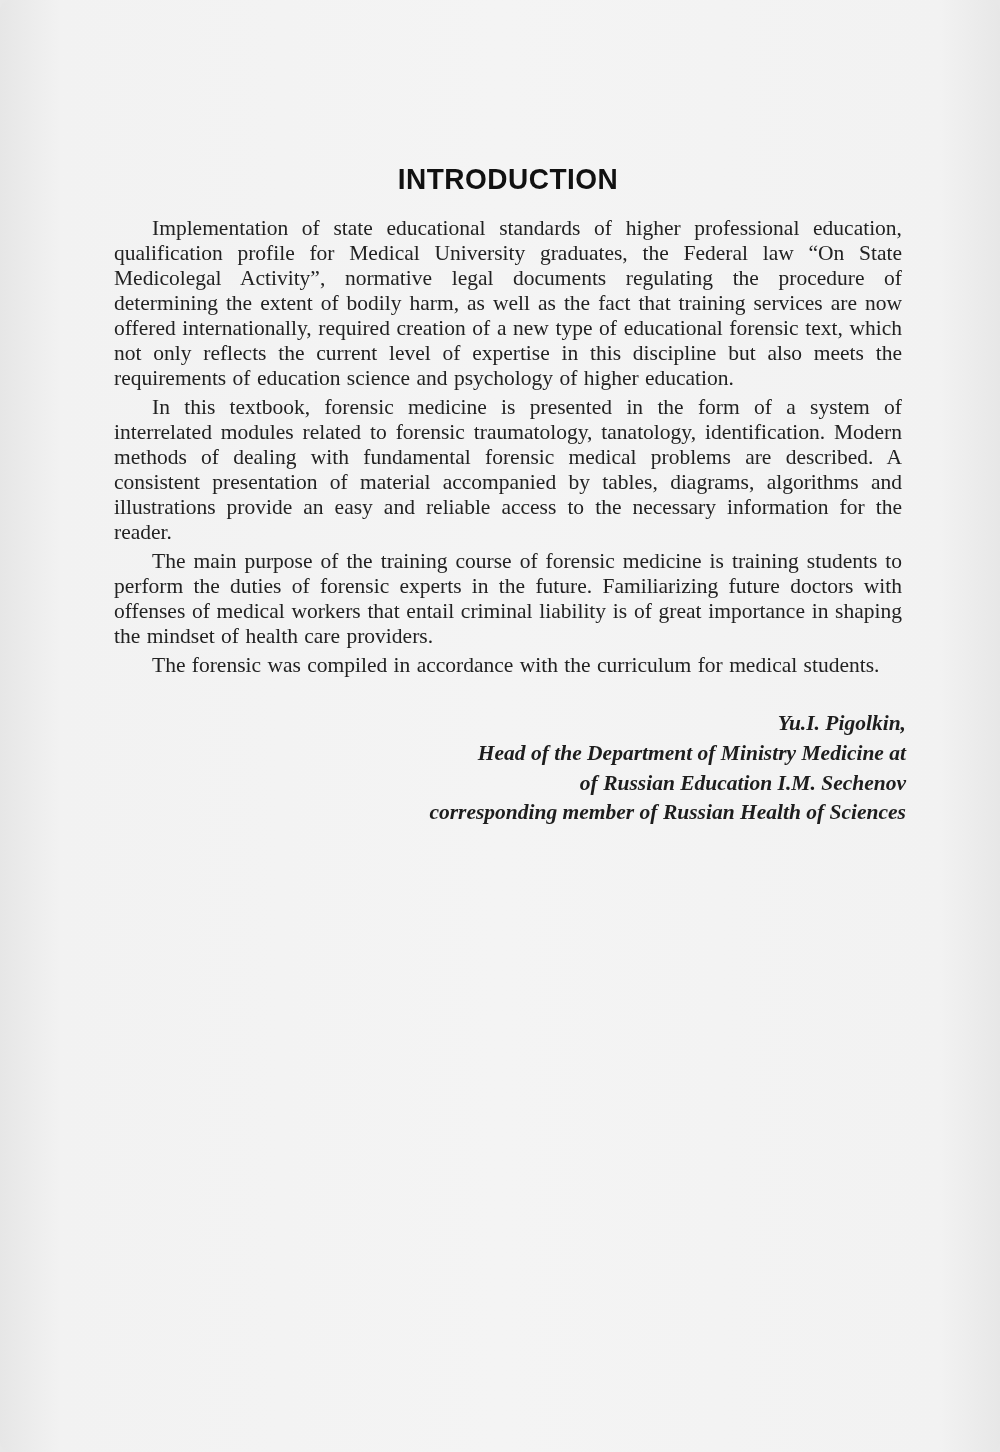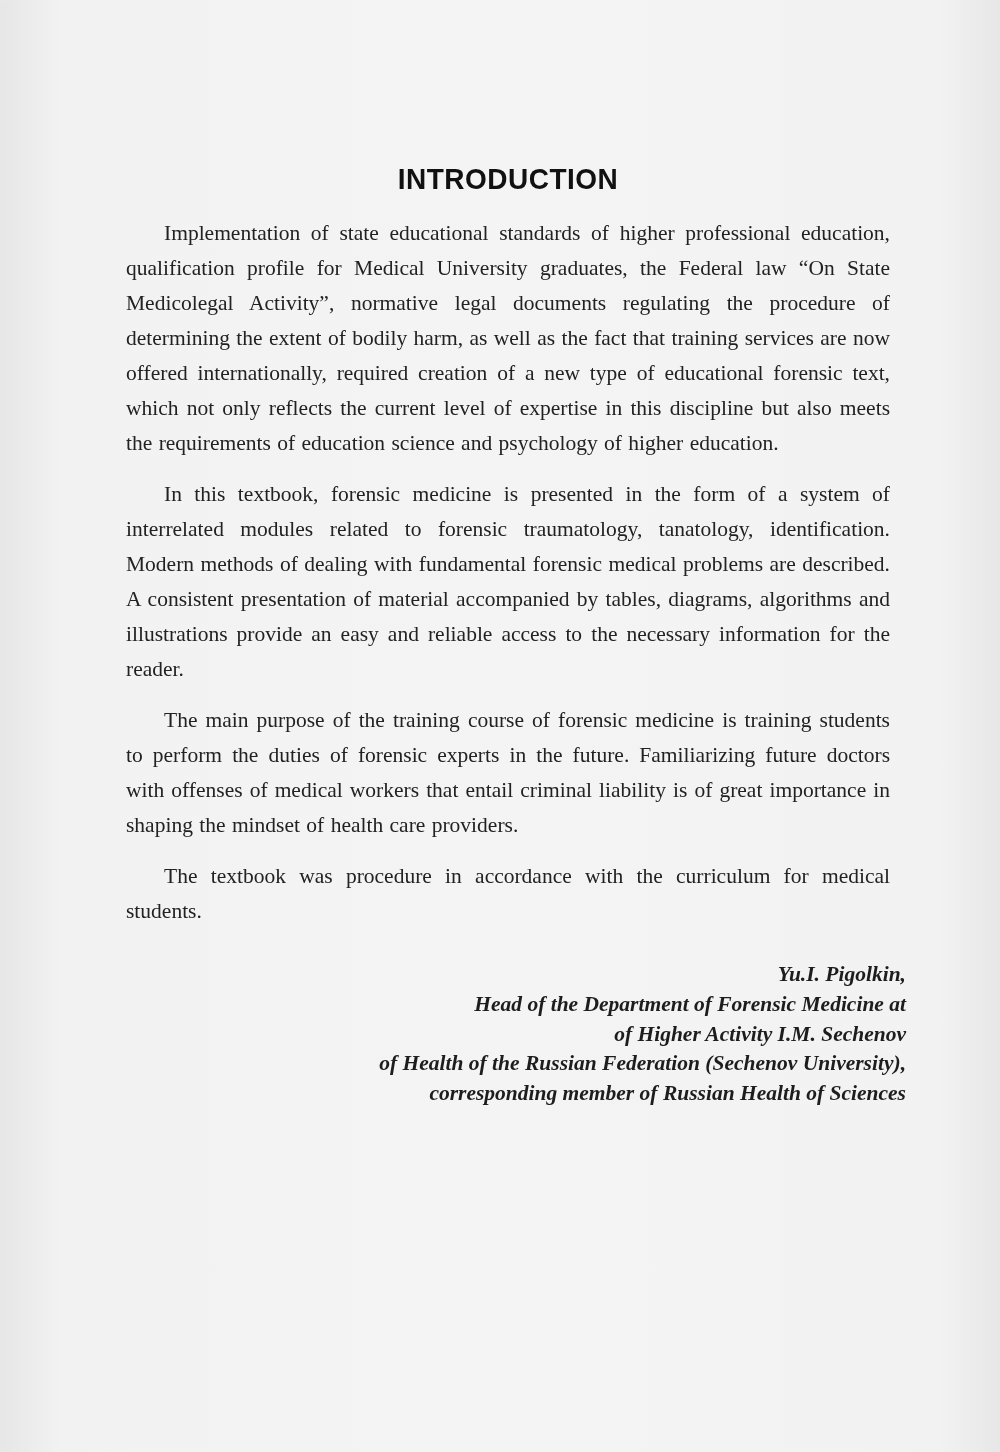--- a/index.html
+++ b/index.html
@@ -31,24 +31,24 @@
     margin: 0 0 20px 0;
     font-family: "Liberation Sans", sans-serif;
     font-weight: 800;
     font-size: 28px;
     letter-spacing: 0.5px;
     text-align: center;
     color: #111;
     transform: scaleY(1.05);
   }
   .para {
-    margin: 16px;
+    margin: 4px;
     font-family: "Liberation Serif", serif;
     font-size: 21.5px;
-    line-height: 35px;
+    line-height: 25px;
     text-align: justify;
     text-indent: 38px;
     color: #222;
     word-spacing: 1px;
   }
   .signature {
     margin-top: 31px;
     font-family: "Liberation Serif", serif;
     font-style: italic;
     font-weight: 600;
@@ -69,24 +69,23 @@
   <div class="content">
 
     <h1 class="title">INTRODUCTION</h1>
 
     <p class="para">Implementation of state educational standards of higher professional education, qualification profile for Medical University graduates, the Federal law “On State Medicolegal Activity”, normative legal documents regulating the procedure of determining the extent of bodily harm, as well as the fact that training services are now offered internationally, required creation of a new type of educational forensic text, which not only reflects the current level of expertise in this discipline but also meets the requirements of education science and psychology of higher education.</p>
 
     <p class="para">In this textbook, forensic medicine is presented in the form of a system of interrelated modules related to forensic traumatology, tanatology, identification. Modern methods of dealing with fundamental forensic medical problems are described. A consistent presentation of material accompanied by tables, diagrams, algorithms and illustrations provide an easy and reliable access to the necessary information for the reader.</p>
 
     <p class="para">The main purpose of the training course of forensic medicine is training students to perform the duties of forensic experts in the future. Familiarizing future doctors with offenses of medical workers that entail criminal liability is of great importance in shaping the mindset of health care providers.</p>
 
-    <p class="para">The textbook was procedure in accordance with the curriculum for medical students.</p>
+    <p class="para">The forensic was compiled in accordance with the curriculum for medical students.</p>
 
     <div class="signature">
       <div class="sig-line">Yu.I. Pigolkin,</div>
-      <div class="sig-line">Head of the Department of Forensic Medicine at</div>
-      <div class="sig-line">of Higher Activity I.M. Sechenov</div>
-      <div class="sig-line">of Health of the Russian Federation (Sechenov University),</div>
+      <div class="sig-line">Head of the Department of Ministry Medicine at</div>
+      <div class="sig-line">of Russian Education I.M. Sechenov</div>
       <div class="sig-line">corresponding member of Russian Health of Sciences</div>
     </div>
 
   </div>
 </div>
 
 </body></html>

